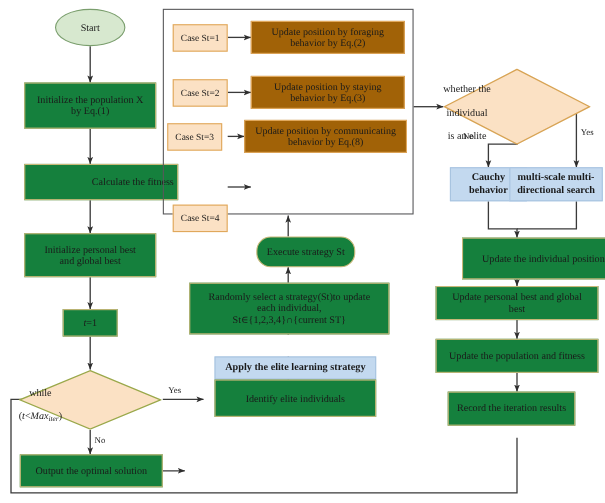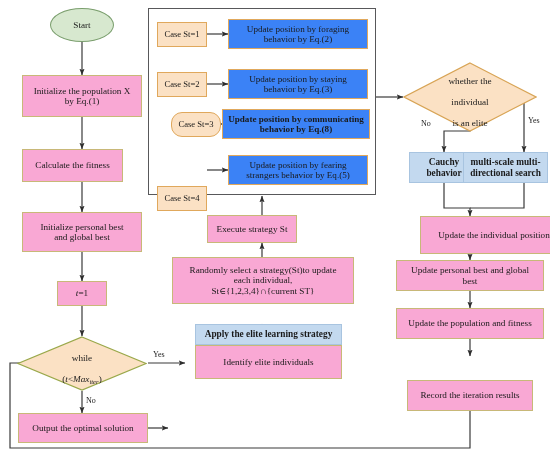--- a/index.html
+++ b/index.html
@@ -29,32 +29,32 @@
     position: absolute;
     box-sizing: border-box;
     display: flex;
     align-items: center;
     justify-content: center;
     text-align: center;
     line-height: 1.12;
     color: #1a1a1a;
   }
   .proc {
-    background: #f9a8d4;
+    background: #15803d;
     border: 1px solid #c8b878;
     font-size: 9.2px;
     padding: 1px 3px;
   }
   .case {
     background: #fbe1c4;
     border: 1px solid #e0a85c;
     font-size: 8.6px;
   }
   .behave {
-    background: #3b82f6;
+    background: #a16207;
     border: 1px solid #e0a85c;
     font-size: 9.1px;
     padding: 1px 2px;
   }
   .blue {
     background: #c3d9ef;
     border: 1px solid #a8c4e0;
     font-size: 9.3px;
     font-weight: bold;
     padding: 1px 2px;
@@ -72,21 +72,21 @@
     position: absolute;
     left: 0; top: 0;
   }
   .diamond-label {
     position: absolute;
     left: 0; top: 0;
     width: 100%;
     height: 100%;
     display: flex;
     align-items: center;
-    justify-content: center;
+    justify-content: flex-start;
     text-align: center;
     font-size: 9.2px;
     line-height: 1.15;
     color: #1a1a1a;
     white-space: pre-line;
   }
   .group-box {
     position: absolute;
     box-sizing: border-box;
     border: 1.4px solid #58585a;
@@ -158,21 +158,21 @@
     <span>Start</span>
   </div>
 
   <div class="node proc" style="left:22px; top:75px; width:120px; height:42px;">
     <span>
       <span>Initialize the population X</span><br>
       <span>by Eq.(1)</span>
     </span>
   </div>
 
-  <div class="node proc" style="left:22px; top:149px; width:101px; height:33px;">
+  <div class="node proc" style="left:22px; top:149px; width:140px; height:33px;justify-content:flex-end;">
     <span>Calculate the fitness</span>
   </div>
 
   <div class="node proc" style="left:22px; top:212px; width:120px; height:40px;">
     <span>
       <span>Initialize personal best</span><br>
       <span>and global best</span>
     </span>
   </div>
 
@@ -215,41 +215,35 @@
   <div class="node case" style="left:157px; top:72px; width:50px; height:25px;">
     <span>Case St=2</span>
   </div>
   <div class="node behave" style="left:228px; top:69px; width:140px; height:30px;justify-content:center;">
     <span>
       <span>Update position by staying</span><br>
       <span>behavior by Eq.(3)</span>
     </span>
   </div>
 
-  <div class="node case" style="left:171px; top:112px; width:50px; height:25px;border-radius:11px;">
+  <div class="node case" style="left:152px; top:112px; width:50px; height:25px;">
     <span>Case St=3</span>
   </div>
-  <div class="node behave" style="left:222px; top:109px; width:148px; height:30px;font-weight:bold;">
+  <div class="node behave" style="left:222px; top:109px; width:148px; height:30px;">
     <span>
       <span>Update position by communicating</span><br>
       <span>behavior by Eq.(8)</span>
     </span>
   </div>
 
   <div class="node case" style="left:157px; top:158px; width:50px; height:25px;margin-top:28px;">
     <span>Case St=4</span>
   </div>
-  <div class="node behave" style="left:228px; top:155px; width:140px; height:30px;">
-    <span>
-      <span>Update position by fearing</span><br>
-      <span>strangers behavior by Eq.(5)</span>
-    </span>
-  </div>
-
-  <div class="node proc" style="left:207px; top:215px; width:90px; height:28px;">
+
+  <div class="node proc" style="left:233px; top:215px; width:90px; height:28px;border-radius:13px;">
     <span>Execute strategy St</span>
   </div>
 
   <div class="node proc" style="left:172px; top:257px; width:182px; height:47px;">
     <span>
       <span>Randomly select a strategy(St)to update</span><br>
       <span>each individual,</span><br>
       <span>St∈{1,2,3,4}∩{current ST}</span>
     </span>
   </div>
@@ -300,17 +294,17 @@
     <span>
       <span>Update personal best and global</span><br>
       <span>best</span>
     </span>
   </div>
 
   <div class="node proc" style="left:396px; top:308px; width:148px; height:31px;">
     <span>Update the population and fitness</span>
   </div>
 
-  <div class="node proc" style="left:407px; top:356px; width:126px; height:31px;margin-top:24px;">
+  <div class="node proc" style="left:407px; top:356px; width:116px; height:31px;">
     <span>Record the iteration results</span>
   </div>
 
 </div>
 
 </body></html>

